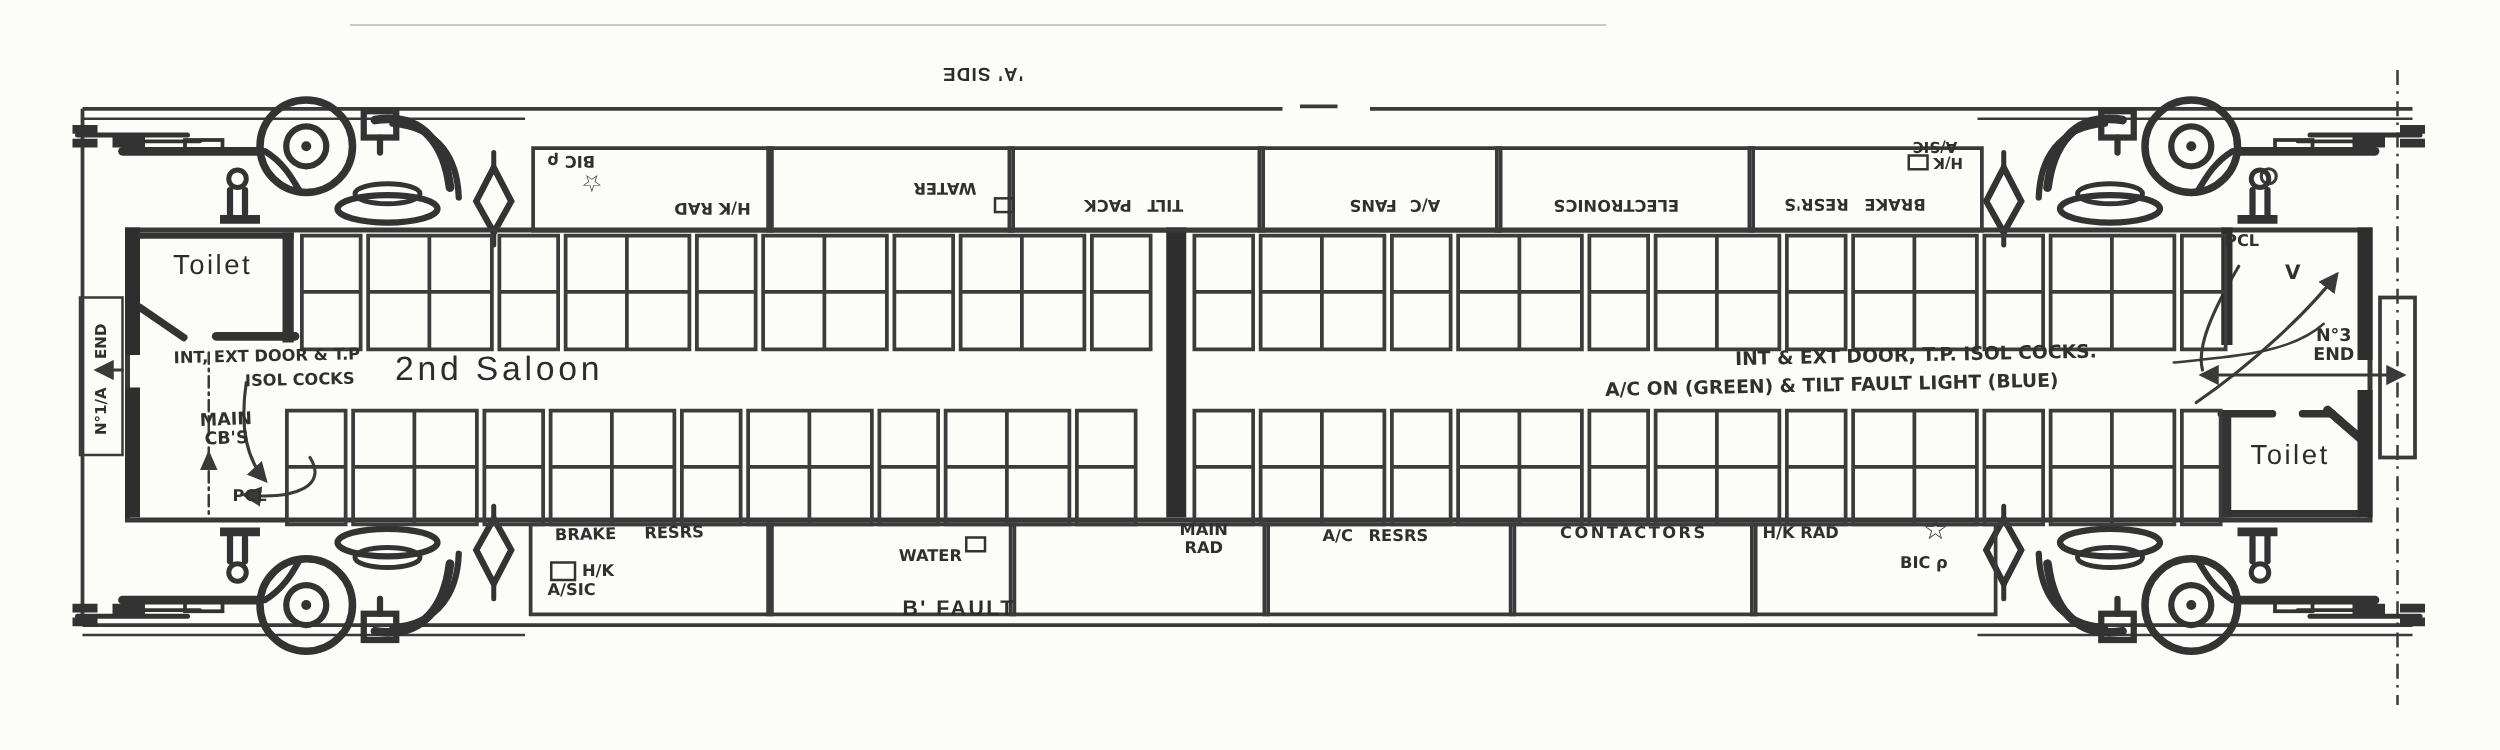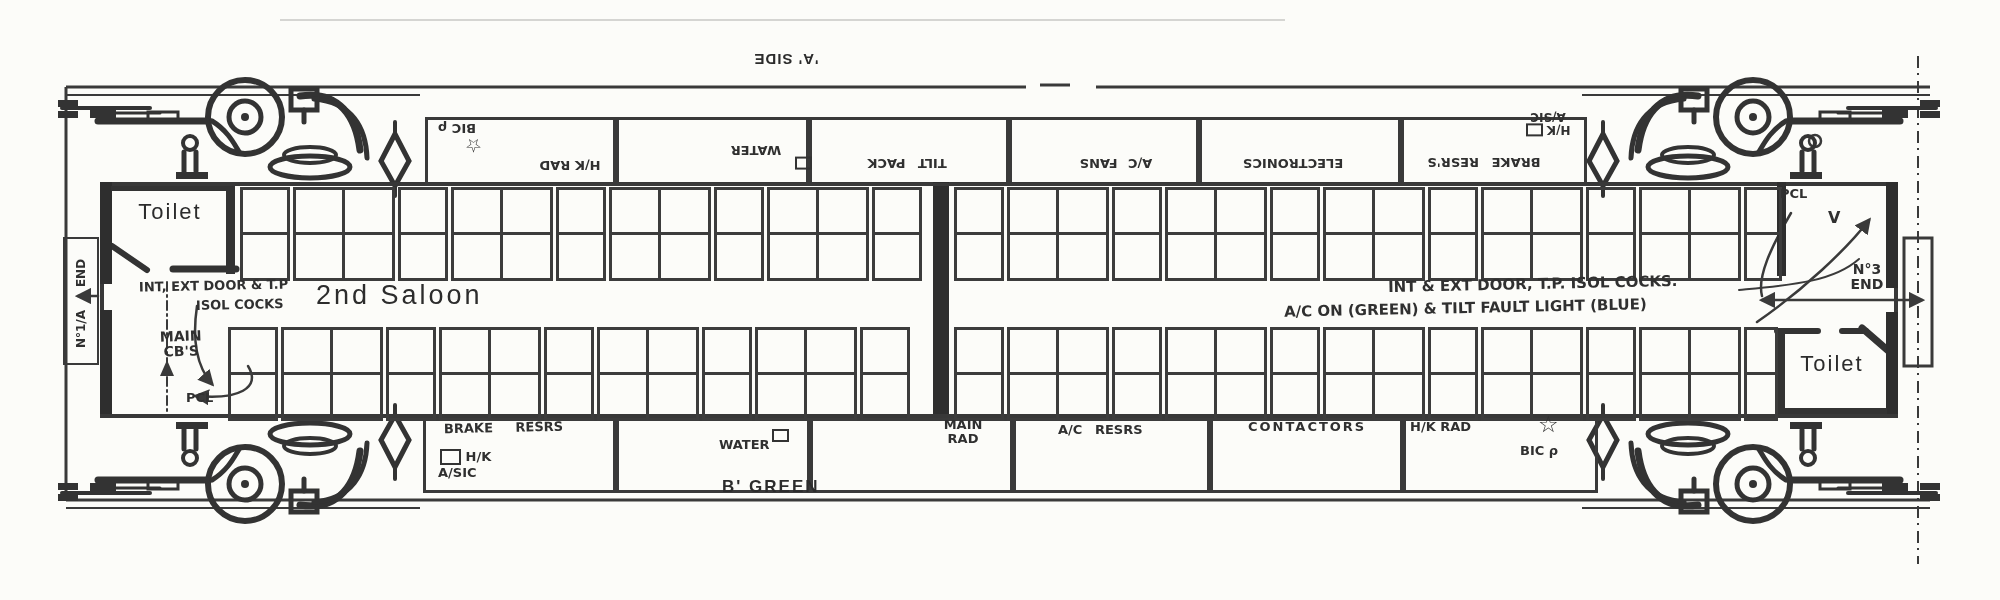--- a/index.html
+++ b/index.html
@@ -190,21 +190,21 @@
   <div class="lbl hand" style="left:1388px;top:276px;font-size:15px;">INT &amp; EXT DOOR, T.P. ISOL COCKS.</div>
   <div class="lbl hand" style="left:1284px;top:300px;font-size:15px;">A/C ON (GREEN) &amp; TILT FAULT LIGHT (BLUE)</div>
   <div class="lbl" style="left:1780px;top:187px;">PCL</div>
   <div class="lbl" style="left:1828px;top:209px;font-size:16px;">V</div>
   <div class="lbl" style="left:1844px;top:262px;width:46px;text-align:center;font-size:14px;">
     <div>N°3</div>
     <div>END</div>
   </div>
 
   <div class="lbl print rot180" style="left:740px;top:50px;width:92px;text-align:center;font-size:15px;letter-spacing:1px;font-weight:600;">'A' SIDE</div>
-  <div class="lbl print" style="left:722px;top:478px;font-size:17px;letter-spacing:2px;font-weight:600;">B' GREEN</div>
+  <div class="lbl print" style="left:722px;top:478px;font-size:17px;letter-spacing:2px;font-weight:600;">B' FAULT</div>
 
 <div class="bay" style="left: 240px; top: 187px; width: 44px; height: 88px;">
       <div class="bay-h"></div>
     </div>
     <div class="bay" style="left: 293px; top: 187px; width: 96px; height: 88px;">
       <div class="bay-h"></div>
       <div class="bay-v"></div>
     </div>
     <div class="bay" style="left: 398px; top: 187px; width: 44px; height: 88px;">
       <div class="bay-h"></div>

